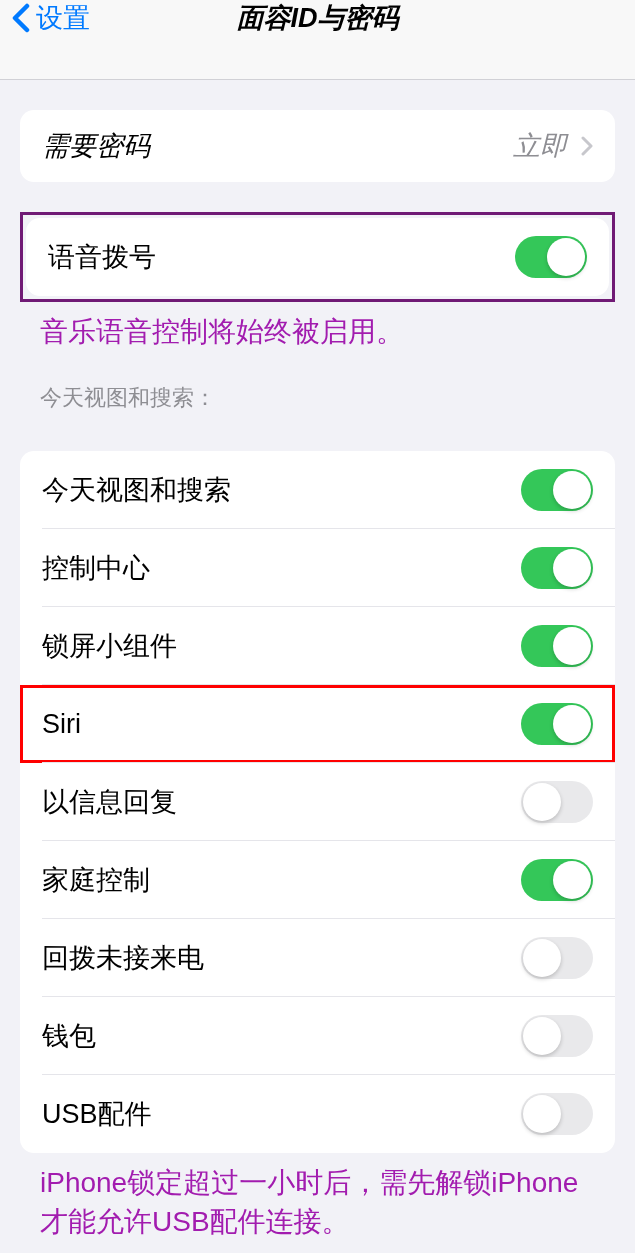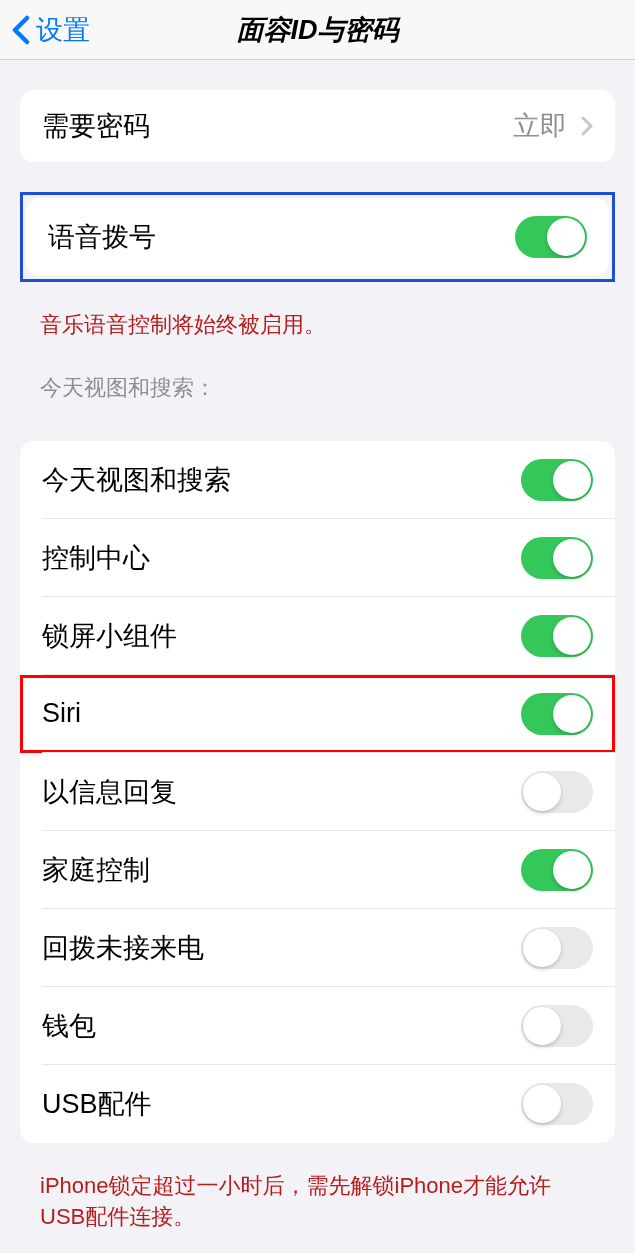--- a/index.html
+++ b/index.html
@@ -9,23 +9,23 @@
     }
     body {
       font-family: -apple-system, "PingFang SC", "Helvetica Neue", sans-serif;
       background: #f2f2f7;
       width: 635px;
       height: 1253px;
       overflow: hidden;
     }
     .header {
       background: #f8f8f8;
-      height: 60px;
-      display: flex;
-      align-items: center;
+      height: 80px;
+      display: flex;
+      align-items: flex-start;
       position: relative;
       border-bottom: 1px solid #d1d1d6;
     }
     .back-btn {
       display: flex;
       align-items: center;
       padding-left: 12px;
       color: #007aff;
       font-size: 27px;
       cursor: pointer;
@@ -48,20 +48,21 @@
       padding: 0;
     }
     .group {
       margin: 30px 20px 0 20px;
       background: #fff;
       border-radius: 14px;
       overflow: hidden;
     }
     .group-first {
       margin-top: 30px;
+      font-style: italic;
     }
     .row {
       display: flex;
       align-items: center;
       justify-content: space-between;
       padding: 18px 22px;
       min-height: 68px;
       position: relative;
     }
     .row:not(:last-child)::after {
@@ -111,35 +112,34 @@
       top: 2px;
       box-shadow: 0 2px 4px rgba(0,0,0,0.2);
     }
     .toggle.on .toggle-knob {
       right: 2px;
     }
     .toggle.off .toggle-knob {
       left: 2px;
     }
     .footer-text {
-      font-size: 22px;
-      color: #b91c1c;
+      font-size: 28px;
+      color: #a21caf;
       padding: 10px 40px 0 40px;
       line-height: 1.4;
-      margin-top: 18px;
     }
     .section-header {
       font-size: 22px;
       color: #8e8e93;
       padding: 32px 40px 8px 40px;
     }
     .group-highlight {
       margin: 30px 20px 0 20px;
       padding: 3px;
-      border: 3px solid #1d4ed8;
+      border: 3px solid #701a75;
     }
     .group-highlight .group-inner {
       background: #fff;
       border-radius: 14px;
       overflow: hidden;
     }
   </style>
 </head>
 <body>
 

